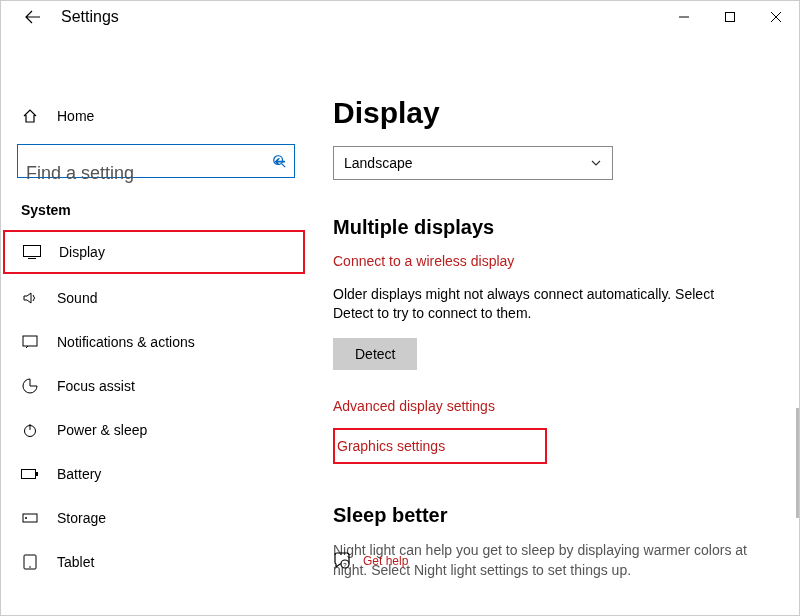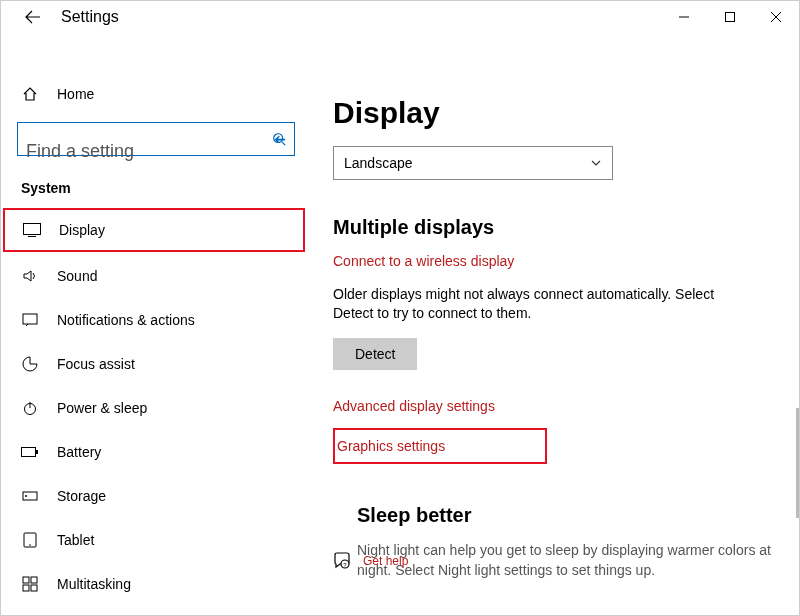--- a/index.html
+++ b/index.html
@@ -148,21 +148,21 @@
     font-size: 14px;
     cursor: pointer;
     margin-bottom: 28px;
   }
   .graphics-box {
     border: 2px solid #e81123;
     display: inline-block;
     padding: 8px 100px 8px 2px;
     margin-top: 14px;
   }
-  .sleep-section { margin-top: 40px; margin-left: 24px; }
+  .sleep-section { margin-top: 40px; }
   .gethelp {
     position: absolute;
     bottom: 10px;
     left: 22px;
     display: flex;
     align-items: center;
     gap: 12px;
   }
   .gethelp .link { font-size: 12px; }
   .scroll-indicator {
@@ -306,31 +306,20 @@
     <div class="nav-item">
       <span class="icon-slot">
         <svg width="16" height="16" viewBox="0 0 16 16">
             <rect x="2" y="1" width="12" height="14" rx="1" stroke="#000" fill="none"></rect>
             <circle cx="8" cy="13" r="0.8" fill="#000"></circle>
           </svg>
       </span>
       <span>Tablet</span>
     </div>
 
-    <div class="nav-item">
-      <span class="icon-slot">
-        <svg width="16" height="16" viewBox="0 0 16 16">
-            <rect x="1" y="1" width="6" height="6" stroke="#000" fill="none"></rect>
-            <rect x="9" y="1" width="6" height="6" stroke="#000" fill="none"></rect>
-            <rect x="1" y="9" width="6" height="6" stroke="#000" fill="none"></rect>
-            <rect x="9" y="9" width="6" height="6" stroke="#000" fill="none"></rect>
-          </svg>
-      </span>
-      <span>Multitasking</span>
-    </div>
   </div>
 
   <div class="main">
     <div class="page-title">Display</div>
 
     <div class="dropdown">
       <span>Landscape</span>
       <svg width="12" height="12" viewBox="0 0 12 12">
           <path d="M2 4 L6 8 L10 4" stroke="#333" fill="none" stroke-width="1.2"></path>
         </svg>

